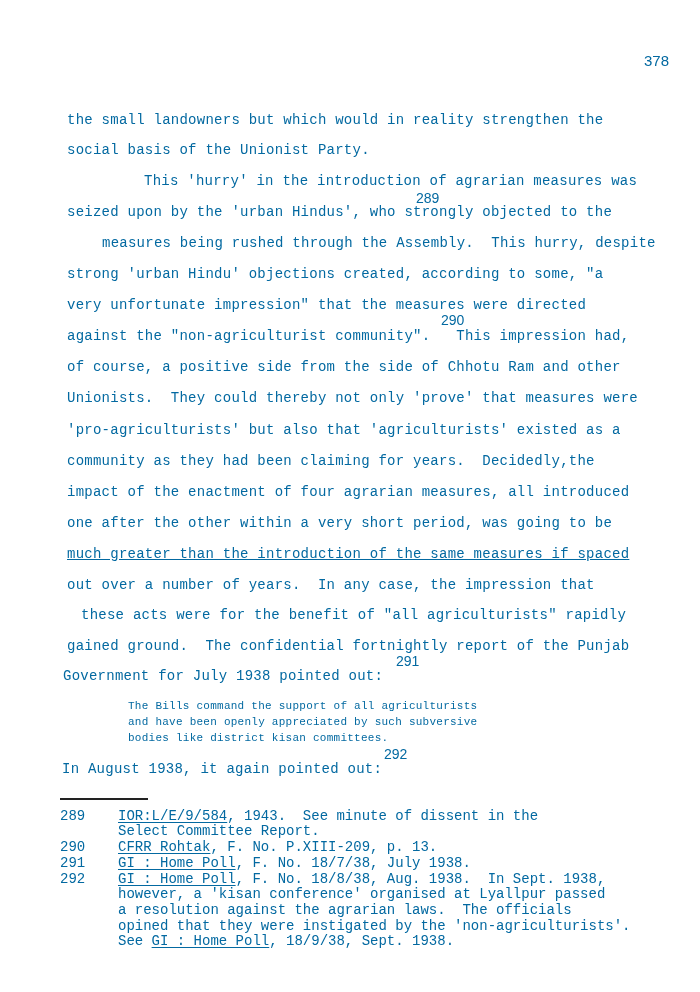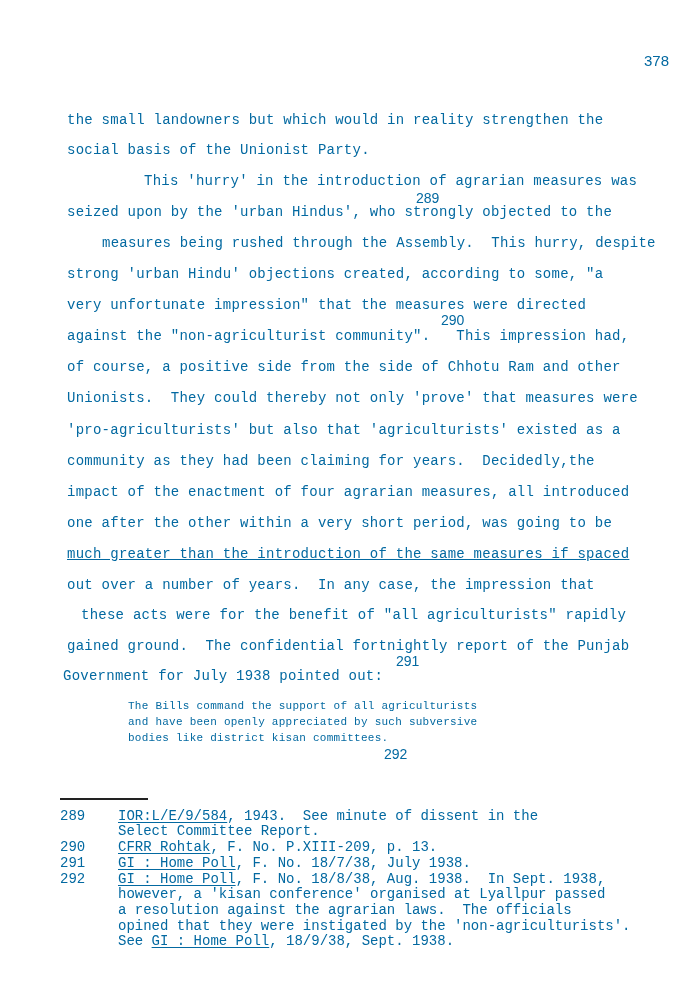--- a/index.html
+++ b/index.html
@@ -48,20 +48,21 @@
   <div class="sup" style="left:441px; top:313px;">290</div>
   <div class="sup" style="left:396px; top:654px;">291</div>
   <div class="sup" style="left:384px; top:747px;">292</div>
 
   <div>
     <div class="ln quote" style="top:698px;">The Bills command the support of all agriculturists</div>
     <div class="ln quote" style="top:714px;">and have been openly appreciated by such subversive</div>
     <div class="ln quote" style="top:730px;">bodies like district kisan committees.</div>
   </div>
 
+  <div class="ln" style="left:62px; top:761px;">In August 1938, it again pointed out:</div>
 
   <div class="rule"></div>
 
   <div>
     <div class="fn-num" style="top:808px;">289</div>
     <div class="fn-txt" style="top:808px;"><span class="u">IOR:L/E/9/584</span><span>, 1943.  See minute of dissent in the</span></div>
     <div class="fn-txt" style="top:823px;">Select Committee Report.</div>
 
     <div class="fn-num" style="top:839px;">290</div>
     <div class="fn-txt" style="top:839px;"><span class="u">CFRR Rohtak</span><span>, F. No. P.XIII-209, p. 13.</span></div>

